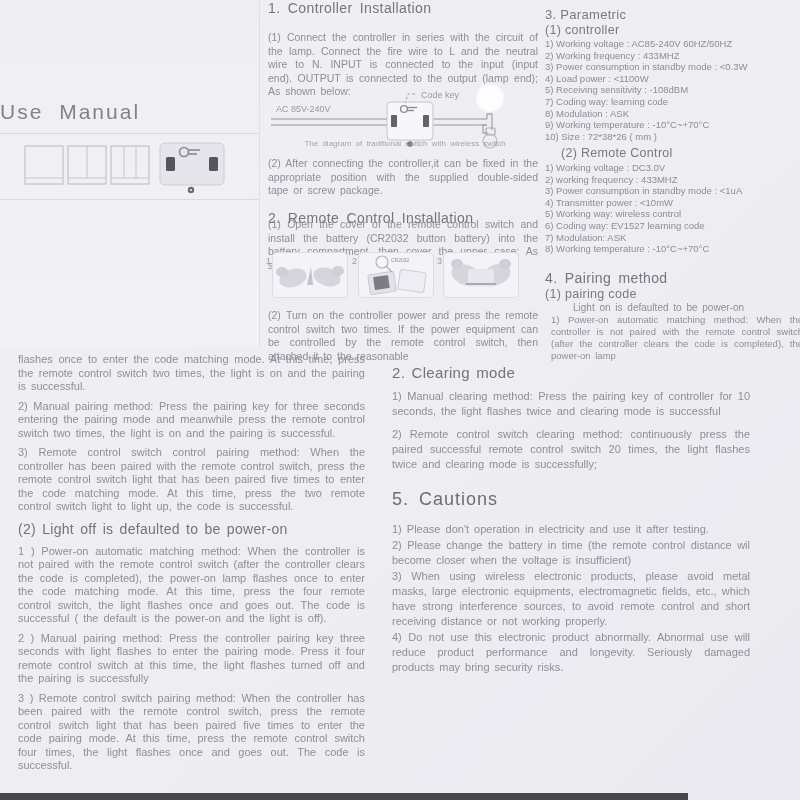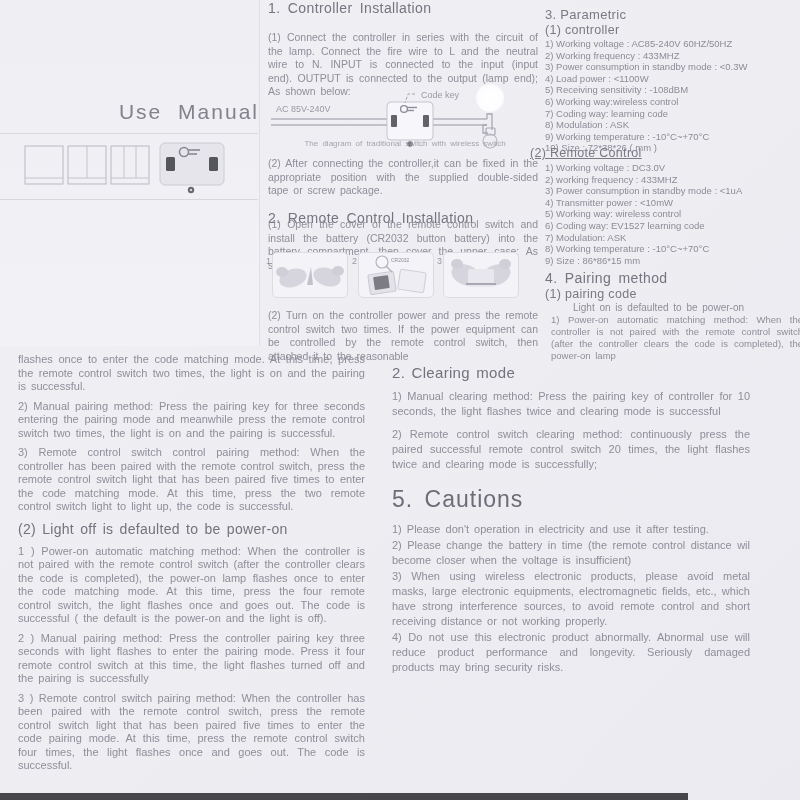--- a/index.html
+++ b/index.html
@@ -13,21 +13,21 @@
     background:linear-gradient(135deg,#f0eff4 0%,#eeedf2 55%,#ebeaf0 100%);
   }
   
   .panel-left{
     position:absolute;left:0;top:0;width:259px;height:346px;
     border-right:1px solid #e0dfe6;
     background:linear-gradient(180deg,#efeef3,#f2f1f6);
   }
   .title{
     position:absolute;left:0;top:100px;width:259px;
-    text-align:right;font-size:21px;letter-spacing:2px;word-spacing:8px;
+    text-align:left;font-size:21px;letter-spacing:2px;word-spacing:8px;
     color:#82818c;
   }
   .switch-band{
     position:absolute;left:0;top:133px;width:258px;height:65px;
     border-top:1px solid #d9d8df;border-bottom:1px solid #d9d8df;
   }
   
   .h-md{position:absolute;color:#75747f;font-size:14px;letter-spacing:.4px;word-spacing:3px;}
   .h-sm{position:absolute;color:#7a7984;font-size:12.5px;letter-spacing:.3px;}
   .body-p{
@@ -38,21 +38,21 @@
   .caption{position:absolute;color:#a5a4ae;font-size:8px;text-align:center;word-spacing:2px;}
   .diagram-label{position:absolute;color:#9a99a3;font-size:9px;}
   .step-num{position:absolute;color:#9a99a3;font-size:9px;}
   .illus-box{
     position:absolute;width:74px;height:44px;border:1px solid #dddce3;border-radius:5px;
     background:#f4f3f8;
   }
   .flow{position:absolute;}
   .flow p{margin:0 0 6px 0;color:#8f8e99;font-size:11px;line-height:13.5px;text-align:justify;word-spacing:2px;}
   .flow .fh{margin:6px 0 7px 0;color:#73727d;font-size:14px;line-height:18px;letter-spacing:.3px;word-spacing:2px;text-align:left;}
-  .flow .fh-big{margin:16px 0 12px 0;color:#6d6c77;font-size:23px;line-height:22px;letter-spacing:1px;word-spacing:4px;text-align:left;}
+  .flow .fh-big{margin:16px 0 12px 0;color:#6d6c77;font-size:18px;line-height:22px;letter-spacing:1px;word-spacing:4px;text-align:left;}
   .flow p.rl{line-height:15px;margin-bottom:8px;}
   .flow p.ci{line-height:15px;margin-bottom:1px;}
   .bottom-bar{
     position:absolute;left:0;top:793px;width:688px;height:7px;background:#47474b;
   }
   .glow{
     position:absolute;left:476px;top:84px;width:28px;height:28px;border-radius:50%;
     background:radial-gradient(circle,#ffffff 0%,#fdfdff 60%,rgba(255,255,255,0));
   }
   svg{display:block;}
@@ -165,37 +165,35 @@
   <div class="body-p" style="left:268px;top:309px;width:270px;">(2) Turn on the controller power and press the remote control switch two times. If the power equipment can be controlled by the remote control switch, then attached it to the reasonable</div>
 
   <div class="h-sm" style="left:545px;top:7px;font-size:13px;">3. Parametric</div>
   <div class="h-sm" style="left:545px;top:23px;">(1) controller</div>
   <div class="flow" style="left:545px;top:38px;width:252px;">
     <div class="spec-line">1) Working voltage : AC85-240V 60HZ/50HZ</div>
     <div class="spec-line">2) Working frequency : 433MHZ</div>
     <div class="spec-line">3) Power consumption in standby mode : &lt;0.3W</div>
     <div class="spec-line">4) Load power : &lt;1100W</div>
     <div class="spec-line">5) Receiving sensitivity : -108dBM</div>
-    <div class="spec-line">6) Working way:wireless control</div>
     <div class="spec-line">7) Coding way: learning code</div>
     <div class="spec-line">8) Modulation : ASK</div>
     <div class="spec-line">9) Working temperature : -10°C~+70°C</div>
     <div class="spec-line">10) Size : 72*38*26 ( mm )</div>
   </div>
-  <div class="h-sm" style="left:530px;top:146px;text-decoration:underline;">(2) Remote Control</div>
+  <div class="h-sm" style="left:561px;top:146px;">(2) Remote Control</div>
   <div class="flow" style="left:545px;top:162px;width:252px;">
     <div class="spec-line">1) Working voltage : DC3.0V</div>
     <div class="spec-line">2) working frequency : 433MHZ</div>
     <div class="spec-line">3) Power consumption in standby mode : &lt;1uA</div>
     <div class="spec-line">4) Transmitter power : &lt;10mW</div>
     <div class="spec-line">5) Working way: wireless control</div>
     <div class="spec-line">6) Coding way: EV1527 learning code</div>
     <div class="spec-line">7) Modulation: ASK</div>
     <div class="spec-line">8) Working temperature : -10°C~+70°C</div>
-    <div class="spec-line">9) Size : 86*86*15 mm</div>
   </div>
 
   <div class="h-md" style="left:545px;top:270px;">4. Pairing method</div>
   <div class="h-sm" style="left:545px;top:287px;text-align:right;">(1) pairing code</div>
   <div class="body-p" style="left:545px;top:302px;width:252px;font-size:10px;line-height:12px;text-align:left;padding-left:28px;">Light on is defaulted to be power-on</div>
   <div class="body-p" style="left:545px;top:314px;width:252px;font-size:9.5px;line-height:12px;margin-left:6px;">1) Power-on automatic matching method: When the controller is not paired with the remote control switch (after the controller clears the code is completed), the power-on lamp</div>
 
   <div class="flow" style="left:18px;top:353px;width:347px;">
     <p>flashes once to enter the code matching mode. At this time, press the remote control switch two times, the light is on and the pairing is successful.</p>
     <p>2) Manual pairing method: Press the pairing key for three seconds entering the pairing mode and meanwhile press the remote control switch two times, the light is on and the pairing is successful.</p>

